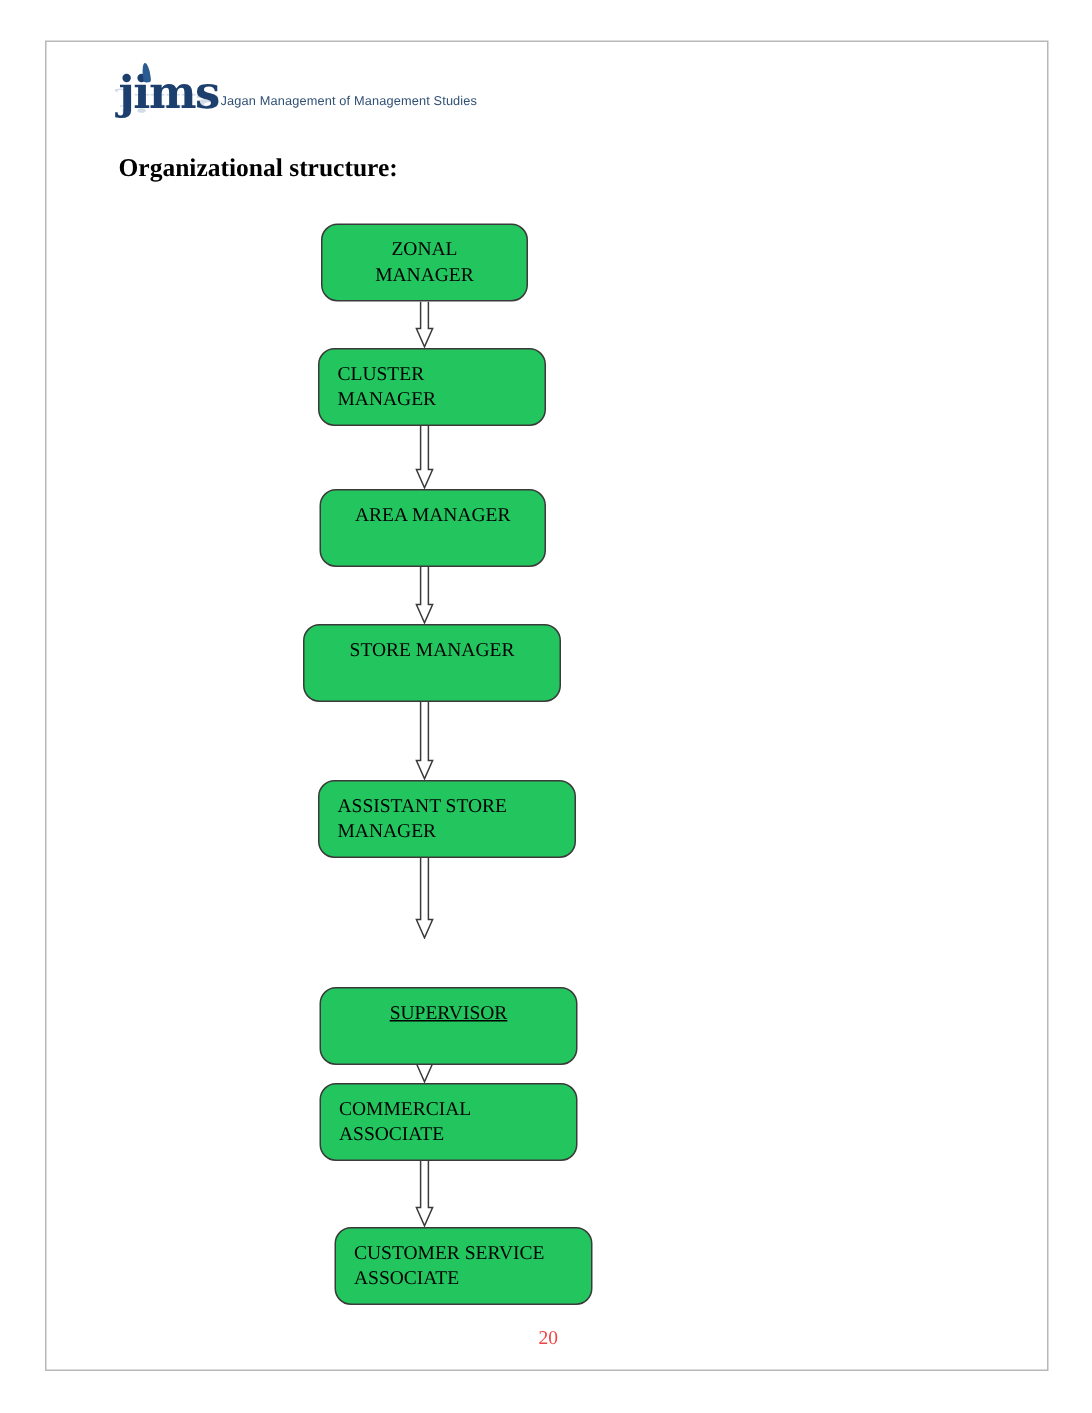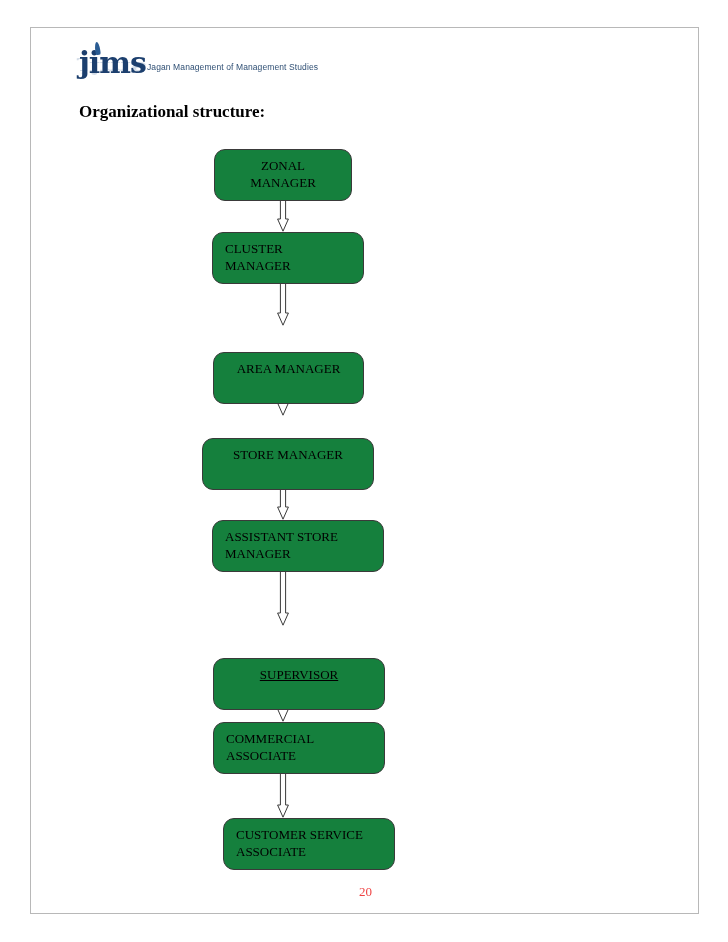--- a/index.html
+++ b/index.html
@@ -147,21 +147,21 @@
     position: absolute;
     left: 0;
     top: 0;
     width: 669px;
     height: 887px;
   }
   .node {
     position: absolute;
     border: 1px solid #3a3a3a;
     border-radius: 11px;
-    background: #15803d;
+    background: #22c55e;
     box-sizing: border-box;
     font-family: "Liberation Serif", serif;
     font-size: 13px;
     color: #000000;
     line-height: 1.32;
     padding: 7px 12px 0 12px;
     white-space: pre-line;
   }
   .node.center { text-align: center; padding-left: 6px; padding-right: 6px; }
   .node.left   { text-align: left; }
@@ -231,22 +231,22 @@
       </div>
       <div class="arrow" style="left: 244px; top: 746px; height: 44px;">
         <svg width="16" height="44" viewBox="0 0 16 44">
           <polyline points="5.4,0 5.4,31 2.5999999999999996,31 8,43.2 13.4,31 10.6,31 10.6,0" fill="none" stroke="#3a3a3a" stroke-width="1"></polyline>
         </svg>
       </div>
       <div class="node center" style="left: 183px; top: 121px; width: 138px; height: 52px;">ZONAL
 MANAGER</div>
       <div class="node left" style="left: 181px; top: 204px; width: 152px; height: 52px;">CLUSTER
 MANAGER</div>
-      <div class="node center" style="left: 182px; top: 298px; width: 151px; height: 52px; margin-top: 26px;">AREA MANAGER</div>
-      <div class="node center" style="left: 171px; top: 410px; width: 172px; height: 52px;">STORE MANAGER</div>
+      <div class="node center" style="left: 182px; top: 298px; width: 151px; height: 52px;">AREA MANAGER</div>
+      <div class="node center" style="left: 171px; top: 388px; width: 172px; height: 52px;">STORE MANAGER</div>
       <div class="node left" style="left: 181px; top: 492px; width: 172px; height: 52px;">ASSISTANT STORE
 MANAGER</div>
       <div class="node center" style="left: 182px; top: 630px; width: 172px; height: 52px; text-decoration: underline;">SUPERVISOR</div>
       <div class="node left" style="left: 182px; top: 694px; width: 172px; height: 52px;">COMMERCIAL
 ASSOCIATE</div>
       <div class="node left" style="left: 192px; top: 790px; width: 172px; height: 52px;">CUSTOMER SERVICE
 ASSOCIATE</div>
     </div>
 
   <div class="page-number">20</div>

